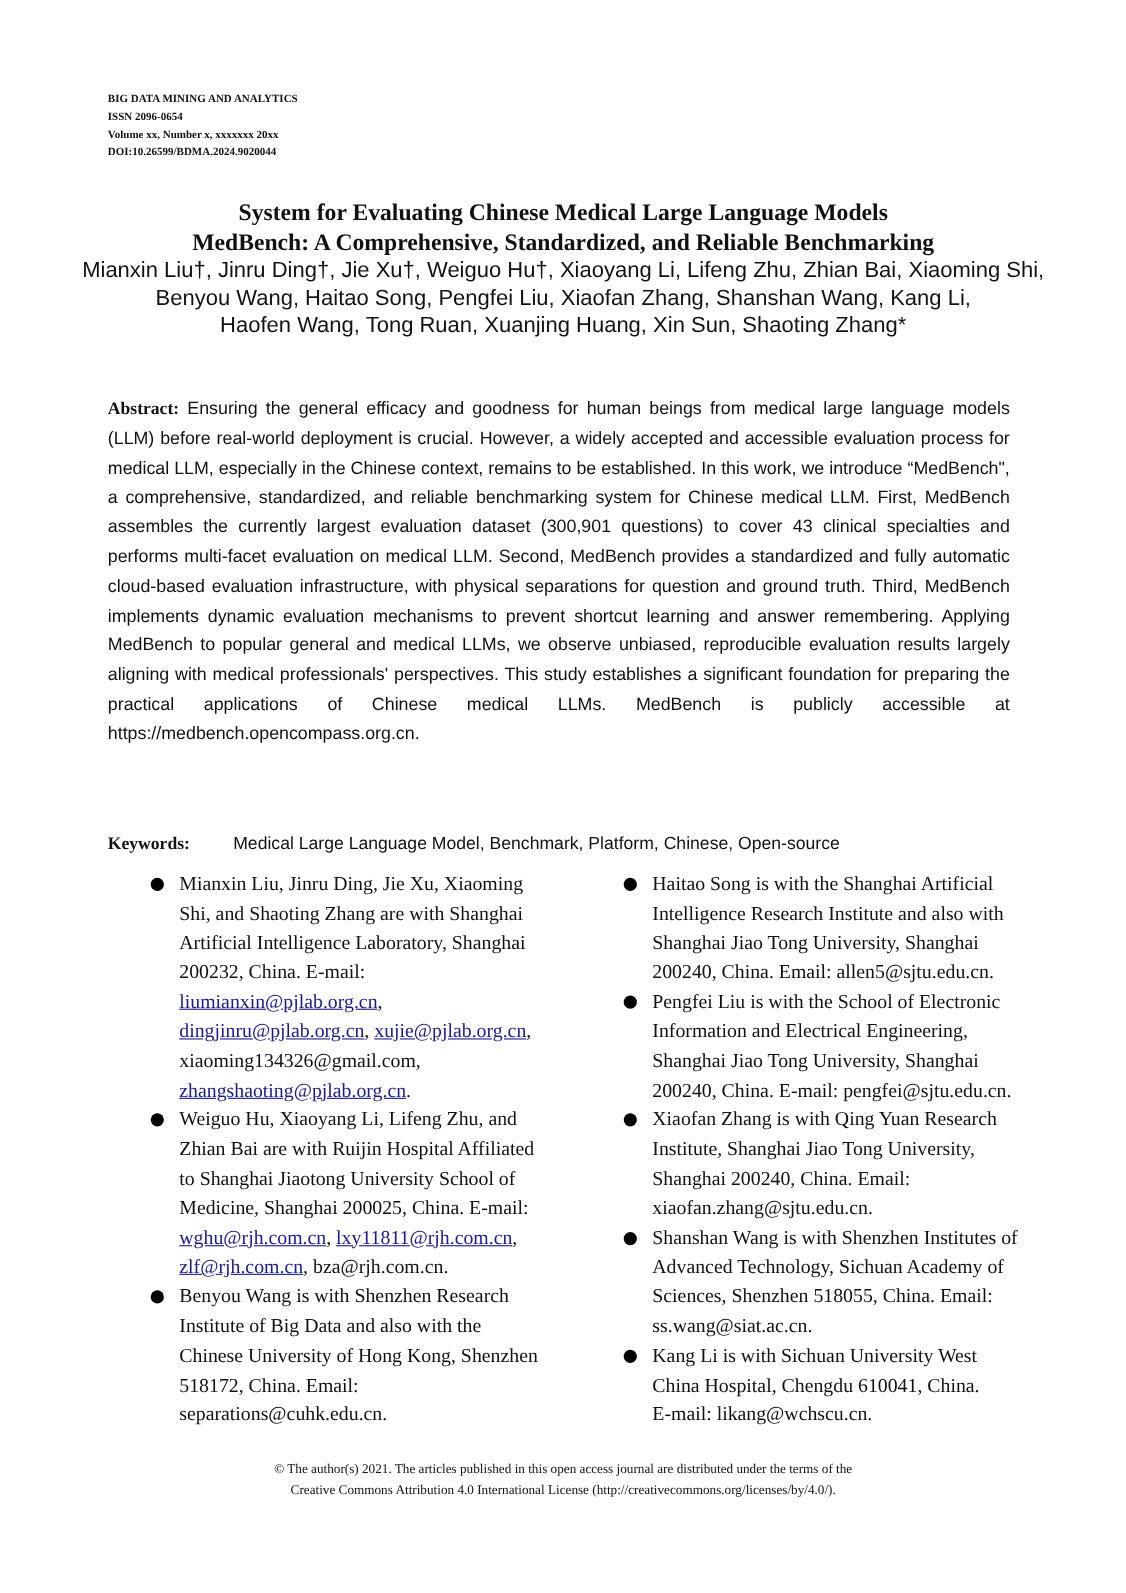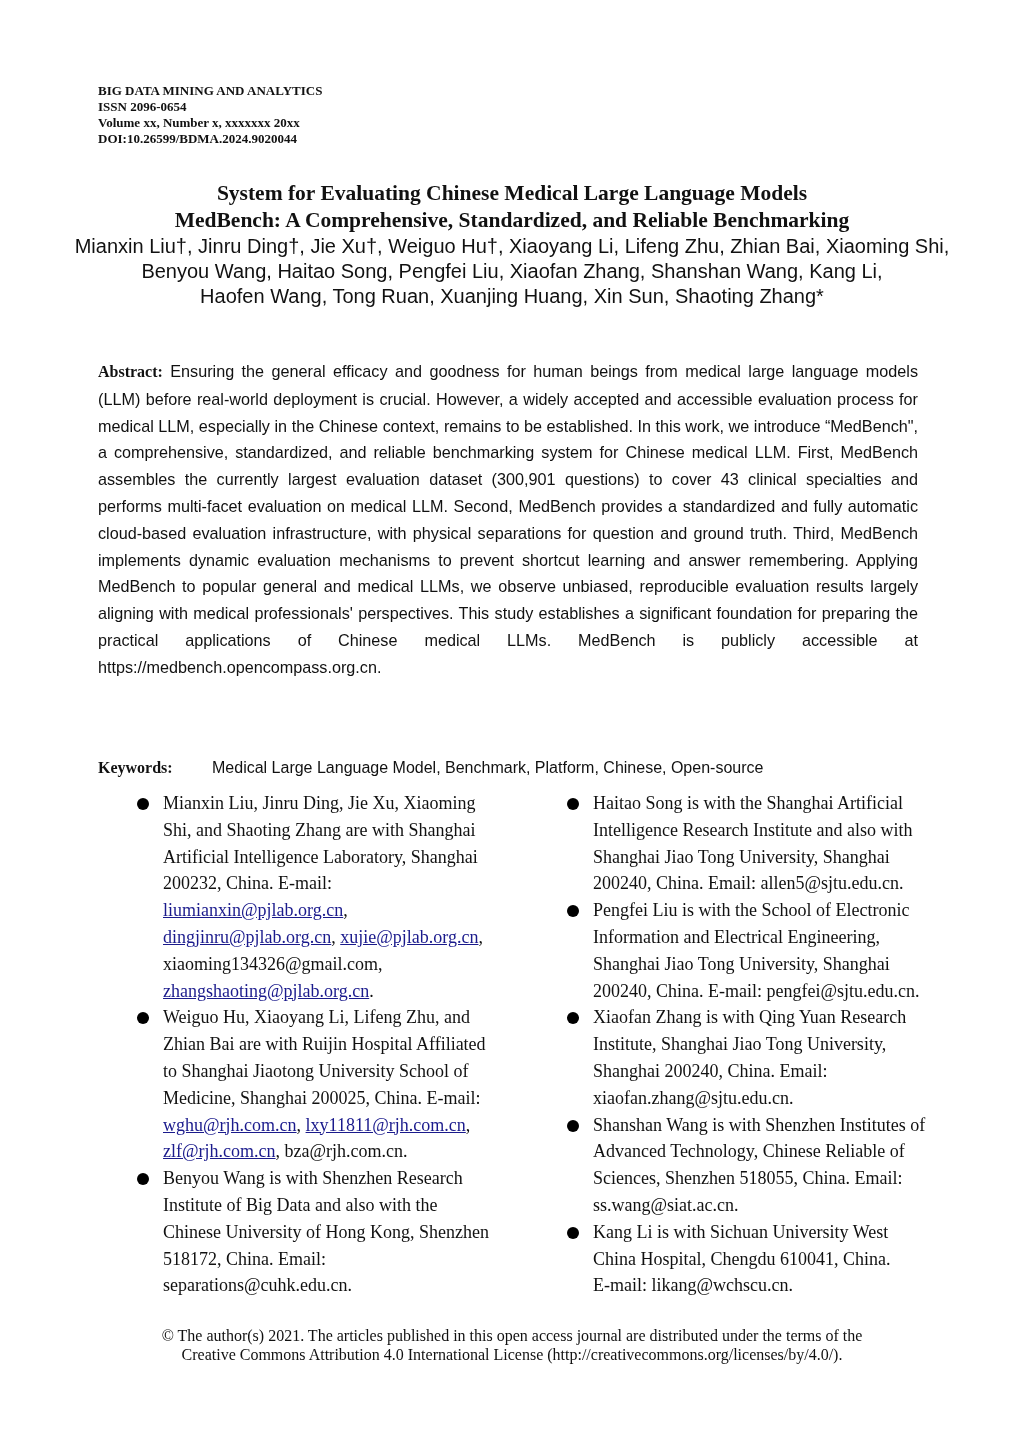--- a/index.html
+++ b/index.html
@@ -1,18 +1,18 @@
 <!DOCTYPE html>
 <html><head>
 <meta charset="utf-8">
 <style>
   html, body { margin: 0; padding: 0; background: #ffffff; }
   body { width: 1024px; height: 1448px; position: relative; overflow: hidden; color: #111; }
 
-  .journal-header { position: absolute; left: 98px; top: 83px; font-family: "Liberation Serif", serif; font-weight: bold; font-size: 13px; line-height: 16px; }
+  .journal-header { position: absolute; left: 98px; top: 83px; font-family: "Liberation Serif", serif; font-weight: bold; font-size: 10px; line-height: 16px; }
   .journal-header div { white-space: nowrap; }
 
   .title { position: absolute; left: 60px; width: 904px; top: 180px; text-align: center; font-family: "Liberation Serif", serif; font-weight: bold; font-size: 21.5px; line-height: 27px; }
   .title div { white-space: nowrap; }
 
   .authors { position: absolute; left: 60px; width: 904px; top: 234px; text-align: center; font-family: "Liberation Sans", sans-serif; font-size: 20px; line-height: 25px; }
   .authors div { white-space: nowrap; }
 
   .abstract { position: absolute; left: 98px; width: 820px; top: 358px; font-family: "Liberation Sans", sans-serif; font-size: 16.2px; line-height: 26.8px; text-align: justify; }
   .abstract .label { font-family: "Liberation Serif", serif; font-weight: bold; font-size: 16px; }
@@ -22,21 +22,21 @@
   .keywords .value { font-family: "Liberation Sans", sans-serif; }
 
   .aff-col { position: absolute; top: 790px; font-family: "Liberation Serif", serif; font-size: 18px; line-height: 26.8px; }
   .aff-col.left { left: 137px; width: 380px; }
   .aff-col.right { left: 567px; width: 380px; }
   .aff-item { position: relative; padding-left: 26px; }
   .bullet { position: absolute; left: 0; top: 8px; width: 12px; height: 12px; border-radius: 50%; background: #000; }
   .line { white-space: nowrap; display: block; }
   a.email { color: #1a1a8c; text-decoration: underline; }
 
-  .license { position: absolute; left: 60px; width: 904px; top: 1326px; text-align: center; font-family: "Liberation Serif", serif; font-size: 16px; line-height: 19px; }
+  .license { position: absolute; left: 60px; width: 904px; top: 1326px; text-align: center; font-family: "Liberation Serif", serif; font-size: 12px; line-height: 19px; }
   .license div { white-space: nowrap; }
 </style>
 </head>
 <body>
 
 <div class="journal-header">
   <div>BIG DATA MINING AND ANALYTICS</div>
   <div>ISSN 2096-0654</div>
   <div>Volume xx, Number x, xxxxxxx 20xx</div>
   <div>DOI:10.26599/BDMA.2024.9020044</div>
@@ -112,21 +112,21 @@
   <div class="aff-item">
     <span class="bullet"></span>
     <span class="line">Xiaofan Zhang is with Qing Yuan Research</span>
     <span class="line">Institute, Shanghai Jiao Tong University,</span>
     <span class="line">Shanghai 200240, China. Email:</span>
     <span class="line">xiaofan.zhang@sjtu.edu.cn.</span>
   </div>
   <div class="aff-item">
     <span class="bullet"></span>
     <span class="line">Shanshan Wang is with Shenzhen Institutes of</span>
-    <span class="line">Advanced Technology, Chinese Reliable of</span>
+    <span class="line">Advanced Technology, Sichuan Academy of</span>
     <span class="line">Sciences, Shenzhen 518055, China. Email:</span>
     <span class="line">ss.wang@siat.ac.cn.</span>
   </div>
   <div class="aff-item">
     <span class="bullet"></span>
     <span class="line">Kang Li is with Sichuan University West</span>
     <span class="line">China Hospital, Chengdu 610041, China.</span>
     <span class="line">E-mail: likang@wchscu.cn.</span>
   </div>
 </div>

